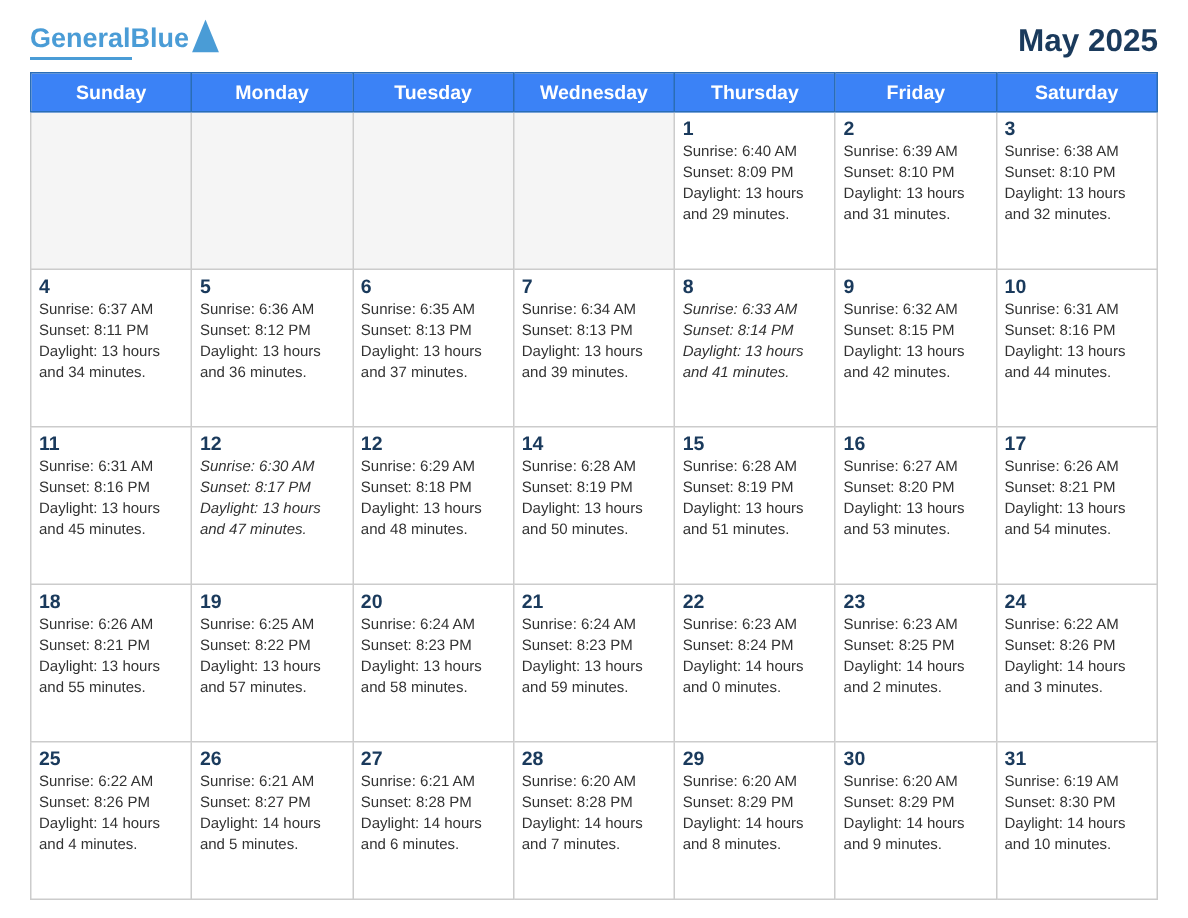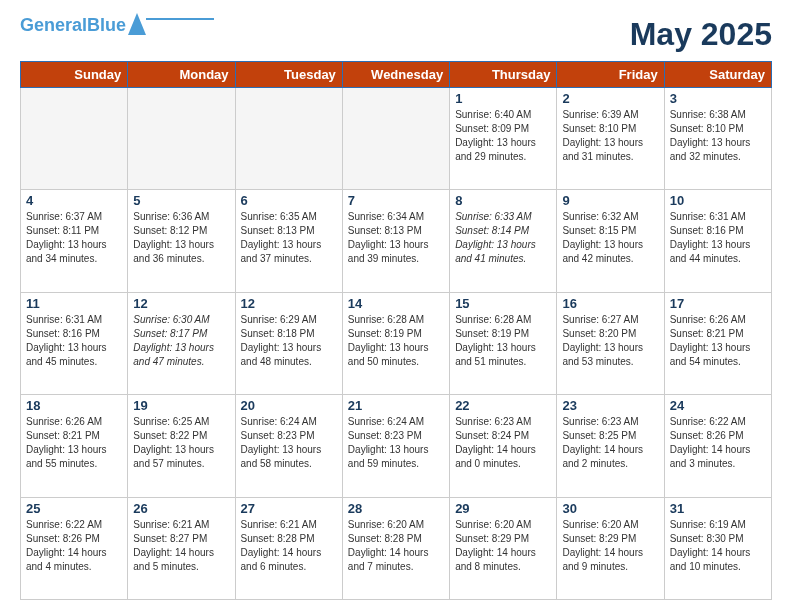--- a/index.html
+++ b/index.html
@@ -18,54 +18,55 @@
       flex-direction: column;
     }
     .header {
       display: flex;
       justify-content: space-between;
       align-items: flex-start;
       margin-bottom: 8px;
     }
     .logo {
       display: flex;
+      flex-direction: column;
       align-items: flex-start;
     }
     .logo-text {
       font-size: 18px;
       font-weight: bold;
       color: #1a3a5c;
       line-height: 1.1;
     }
     .logo-text span {
       color: #4a9cd6;
     }
     .title-section {
       text-align: right;
     }
     .main-title {
-      font-size: 32px;
+      font-size: 21px;
       font-weight: bold;
       color: #1a3a5c;
     }
     .subtitle {
       font-size: 14px;
       color: #333;
     }
     .calendar {
       flex: 1;
       border: 1px solid #ccc;
       border-collapse: collapse;
       width: 100%;
       table-layout: fixed;
     }
     .calendar th {
-      background: #c2410c;
+      background: #3b82f6;
       color: #fff;
-      text-align: right;
+      text-align: center;
       padding: 5px 6px;
       font-size: 13px;
       border: 1px solid #2a6db5;
     }
     .calendar td {
       border: 1px solid #ccc;
       vertical-align: top;
       padding: 3px 5px;
       font-size: 10.5px;
       color: #333;

